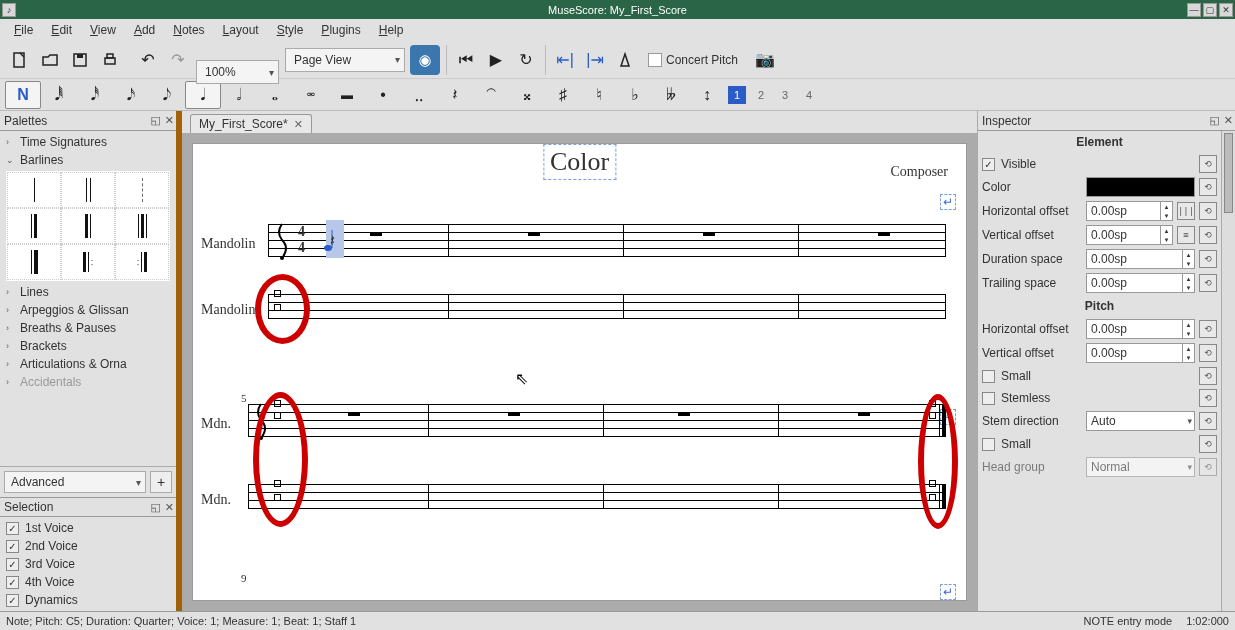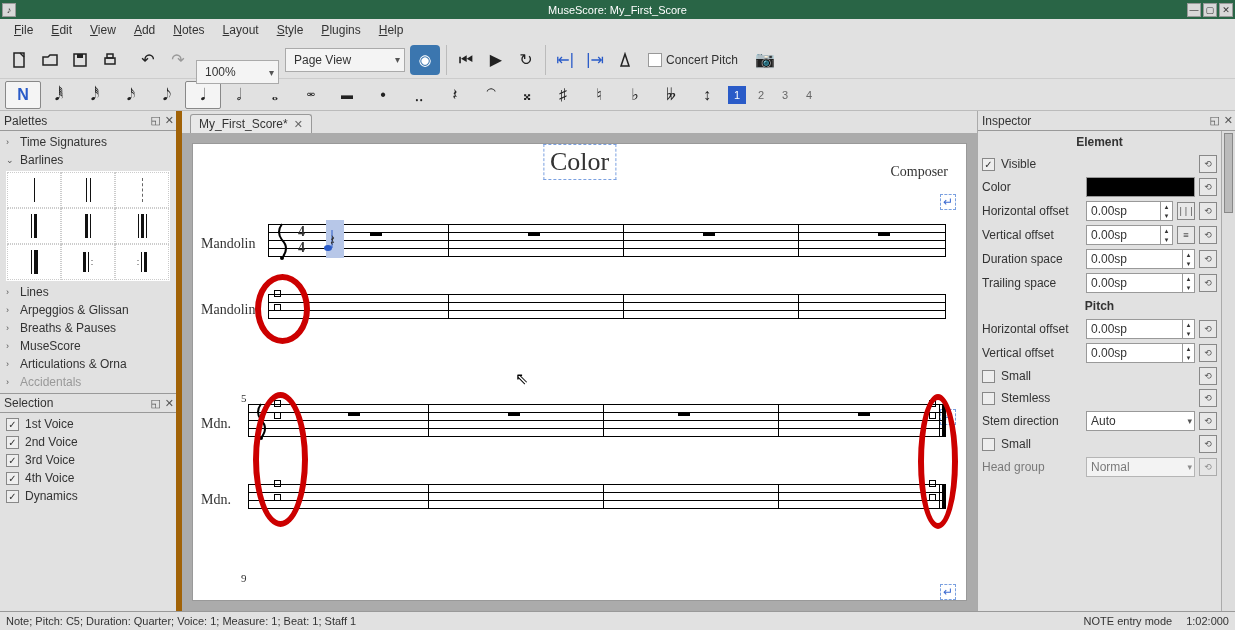--- a/index.html
+++ b/index.html
@@ -254,30 +254,36 @@
       <div class="prow">
           <span class="chev">›</span>
           <span>Arpeggios &amp; Glissan</span>
         </div>
       <div class="prow">
           <span class="chev">›</span>
           <span>Breaths &amp; Pauses</span>
         </div>
       <div class="prow">
           <span class="chev">›</span>
-          <span>MuseScore</span>
+          <span>Brackets</span>
         </div>
       <div class="prow">
           <span class="chev">›</span>
           <span>Articulations &amp; Orna</span>
         </div>
       <div class="prow" style="color:#999">
           <span class="chev">›</span>
           <span>Accidentals</span>
         </div>
+    </div>
+    <div class="adv-row">
+      <div class="selbox">
+          <span>Advanced</span>
+        </div>
+      <div class="plusbtn">+</div>
     </div>
     <div class="panel-header" style="border-top:1px solid #999;text-align:center;">
       <span>Selection</span>
       <div class="phicons">
           <span>◱</span>
           <span>✕</span>
         </div>
     </div>
     <div class="selection-list">
       <div class="srow">

